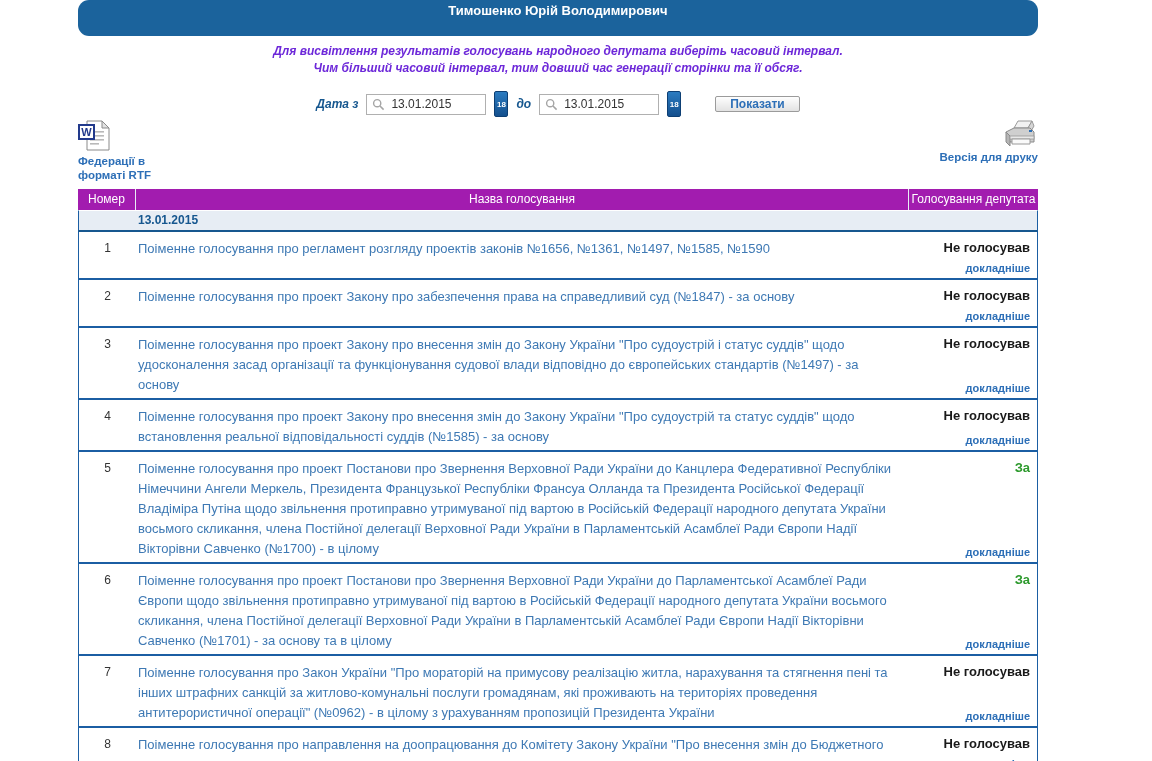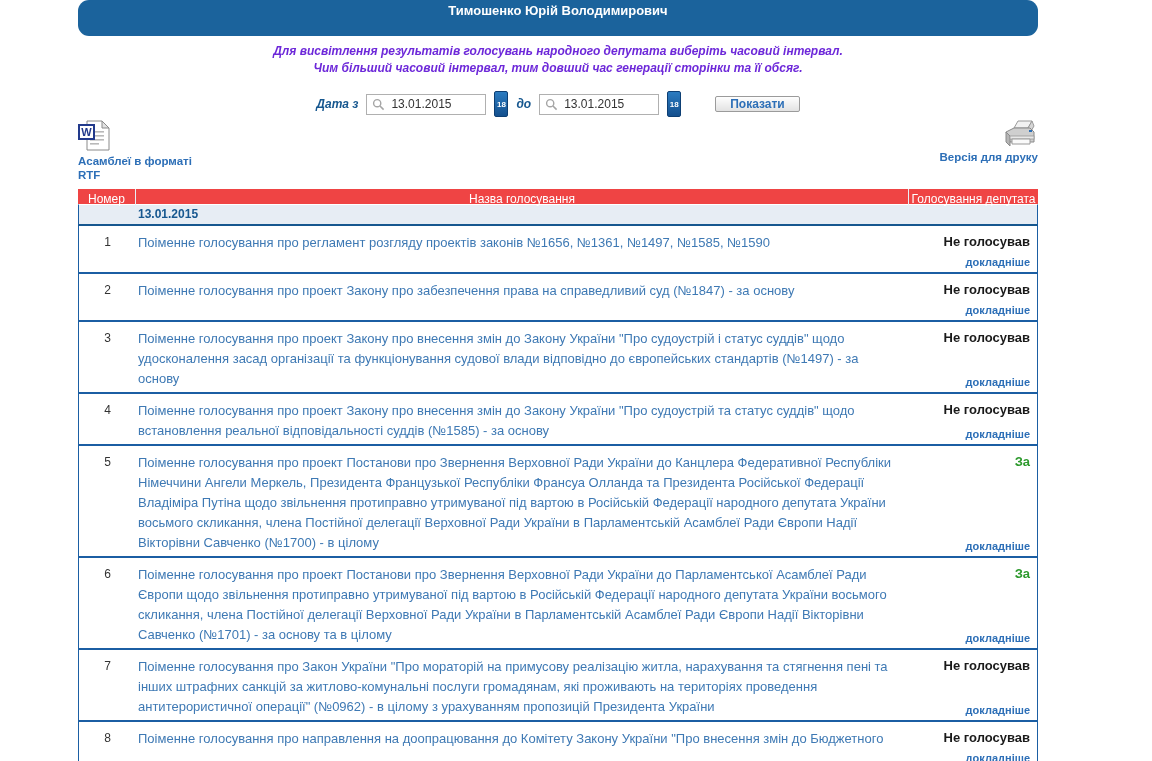--- a/index.html
+++ b/index.html
@@ -29,22 +29,22 @@
 
   .actions-row { margin-top:3px; display:flex; justify-content:space-between;
                  align-items:flex-start; }
   .action { display:flex; flex-direction:column; text-decoration:none; cursor:pointer; }
   .action.right { align-items:flex-end; text-align:right; }
   .action-label { color:#2d6fb7; font-weight:bold; font-size:11.5px; line-height:14px;
                   margin-top:2px; }
   .action.left .action-label { max-width:115px; }
 
   .vtable { margin-top:7px; font-size:13px; }
-  .thead { display:grid; grid-template-columns:57px 1fr 130px; background:#ef4444;
-           color:#fff; height:15px; line-height:21px; font-size:12px; text-align:center; }
+  .thead { display:grid; grid-template-columns:57px 1fr 130px; background:#a21caf;
+           color:#fff; height:21px; line-height:21px; font-size:12px; text-align:center; }
   .th-name, .th-vote { border-left:1px solid #e8eef5; }
   .date-row { background:#e7edf4; border-top:1px solid #fff; border-bottom:2px solid #16578f;
               padding:2px 0 3px 59px; color:#16578f; font-weight:bold; font-size:12px;
               border-left:1px solid #1b5ea3; border-right:1px solid #1b5ea3; }
   .rows { border-left:1px solid #1b5ea3; border-right:1px solid #1b5ea3; }
   .vrow { display:grid; grid-template-columns:57px 1fr 130px; border-bottom:2px solid #1b5ea3;
           background:#fff; }
   .cell-num { text-align:center; padding-top:9px; font-size:12px; color:#333; }
   .cell-name { padding:7px 6px 3px 2px; }
   .vote-title { color:#3e79b4; line-height:20px; text-decoration:none; cursor:pointer;
@@ -96,21 +96,21 @@
         <svg width="33" height="32" viewBox="0 0 33 32">
           <path d="M9 1 h15 l7 7 v22 h-22 z" fill="#ffffff" stroke="#8a8a8a" stroke-width="1"></path>
           <path d="M24 1 l7 7 h-7 z" fill="#e2e2e2" stroke="#8a8a8a" stroke-width="1"></path>
           <rect x="12" y="11" width="14" height="1.6" fill="#b9b9b9"></rect>
           <rect x="12" y="15" width="14" height="1.6" fill="#b9b9b9"></rect>
           <rect x="12" y="19" width="14" height="1.6" fill="#b9b9b9"></rect>
           <rect x="12" y="23" width="9" height="1.6" fill="#b9b9b9"></rect>
           <rect x="1" y="5" width="15" height="14" fill="#ffffff" stroke="#223a8c" stroke-width="2"></rect>
           <text x="8.5" y="16" text-anchor="middle" font-size="11" font-weight="bold" fill="#223a8c" font-family="Liberation Sans, sans-serif">W</text>
         </svg>
-        <span class="action-label">Асамблеї в форматі RTF</span>
+        <span class="action-label">Федерації в форматі RTF</span>
       </a>
       <a class="action right">
         <svg width="36" height="28" viewBox="0 0 36 28">
           <path d="M12 8 L16 1 L30 1 L26 8 Z" fill="#f2f2f2" stroke="#9a9a9a" stroke-width="1"></path>
           <path d="M26 8 L30 1 L32 6 L28 13 Z" fill="#d6d6d6" stroke="#9a9a9a" stroke-width="1"></path>
           <path d="M4 12 L12 8 L28 8 L32 12 L32 22 L8 22 Z" fill="#cfcfcf" stroke="#8a8a8a" stroke-width="1"></path>
           <path d="M4 12 L8 16 L8 26 L4 22 Z" fill="#b5b5b5" stroke="#8a8a8a" stroke-width="1"></path>
           <rect x="8" y="16" width="24" height="3" fill="#e8e8e8" stroke="#9a9a9a" stroke-width="0.8"></rect>
           <path d="M10 19 L28 19 L28 24 L10 24 Z" fill="#fafafa" stroke="#9a9a9a" stroke-width="1"></path>
           <rect x="27" y="10" width="3" height="2" fill="#2d6fb7"></rect>

